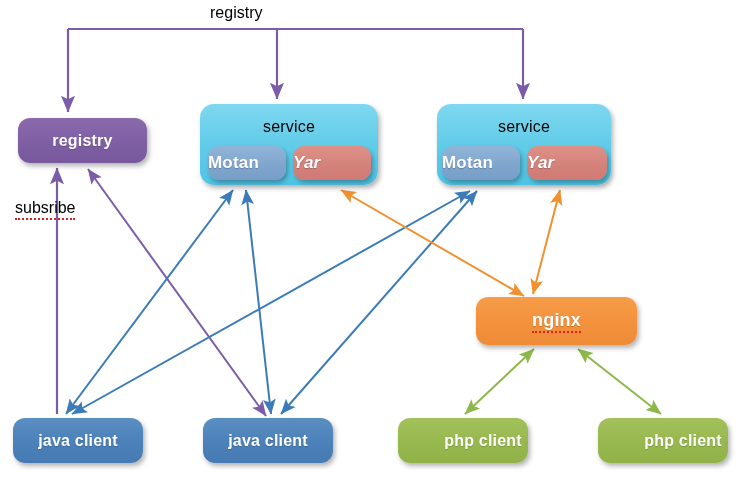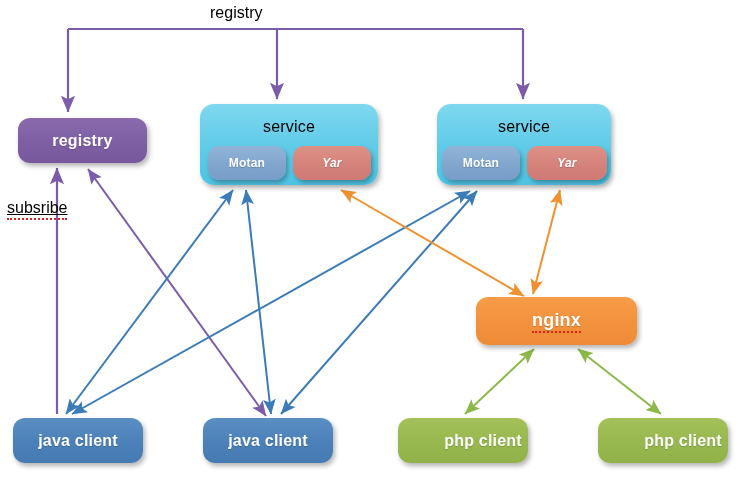--- a/index.html
+++ b/index.html
@@ -49,25 +49,25 @@
     font-weight: normal;
     font-size: 16px;
     text-shadow: none;
     padding-top: 14px;
   }
   .sub-node {
     position: absolute;
     box-sizing: border-box;
     display: flex;
     align-items: center;
-    justify-content: center;
+    justify-content: flex-start;
     border-radius: 11px;
     color: #ffffff;
     font-weight: bold;
-    font-size: 12px;
+    font-size: 17px;
     box-shadow: 2px 3px 4px rgba(0,0,0,0.28);
     text-shadow: 0 1px 1px rgba(0,0,0,0.22);
   }
   .sub-motan {
     background: linear-gradient(180deg, #92b4d8 0%, #7fa5cd 60%, #779ec8 100%);
   }
   .sub-yar {
     background: linear-gradient(180deg, #dd9187 0%, #d4817a 60%, #cf7a74 100%);
     font-style: italic;
   }
@@ -145,21 +145,21 @@
     <line x1="281" y1="414" x2="477" y2="191" stroke="#3b7cb8" stroke-width="2" marker-end="url(#ah-blue)" marker-start="url(#ah-blue-start)"></line>
 
     <line x1="341" y1="190" x2="524" y2="296" stroke="#f0912f" stroke-width="2" marker-end="url(#ah-orange)" marker-start="url(#ah-orange-start)"></line>
     <line x1="560" y1="190" x2="533" y2="294" stroke="#f0912f" stroke-width="2" marker-end="url(#ah-orange)" marker-start="url(#ah-orange-start)"></line>
 
     <line x1="534" y1="349" x2="465" y2="414" stroke="#8cb84a" stroke-width="2" marker-end="url(#ah-green)" marker-start="url(#ah-green-start)"></line>
     <line x1="578" y1="349" x2="661" y2="414" stroke="#8cb84a" stroke-width="2" marker-end="url(#ah-green)" marker-start="url(#ah-green-start)"></line>
   </svg>
 
   <div class="edge-label" style="left:210px; top:4px;">registry</div>
-  <div class="edge-label misspelled" style="left:7px; top:199px;text-decoration:underline;">subsribe</div>
+  <div class="edge-label misspelled" style="left:15px; top:199px;">subsribe</div>
 
   <div class="node node-registry" style="left:18px; top:118px; width:129px; height:45px;">
     <span>registry</span>
   </div>
 
   <div class="node node-service" style="left:200px; top:104px; width:178px; height:81px;">
     <span>service</span>
     <div class="sub-node sub-motan" style="left:8px; top:42px; width:78px; height:34px;">
       <span>Motan</span>
     </div>

